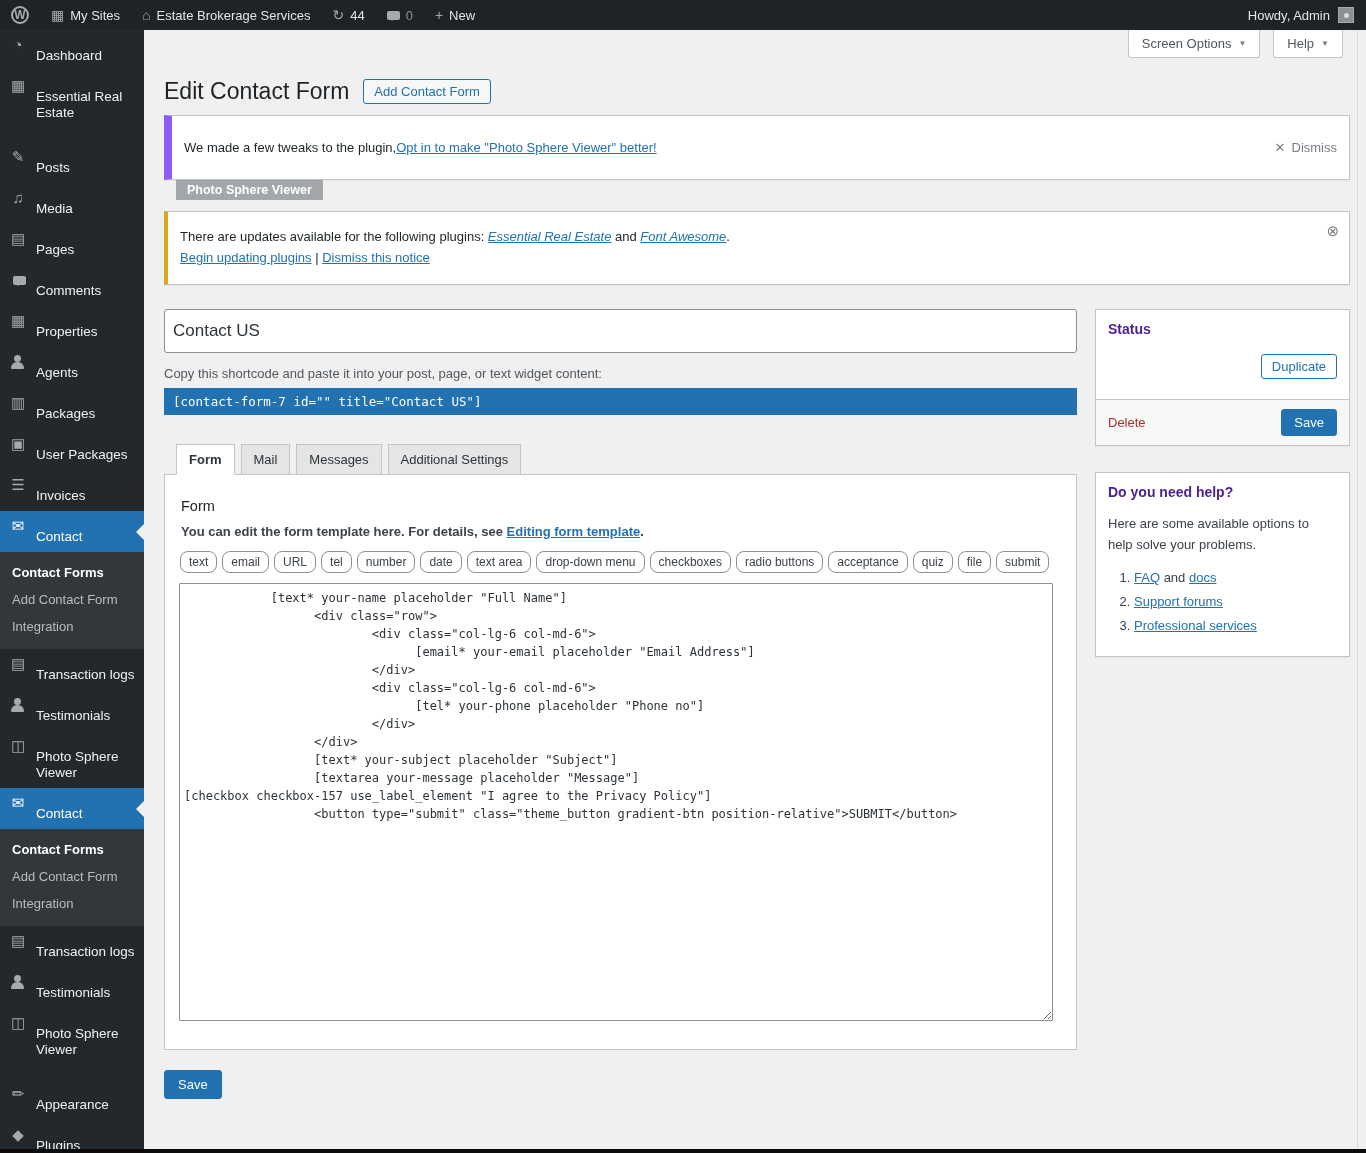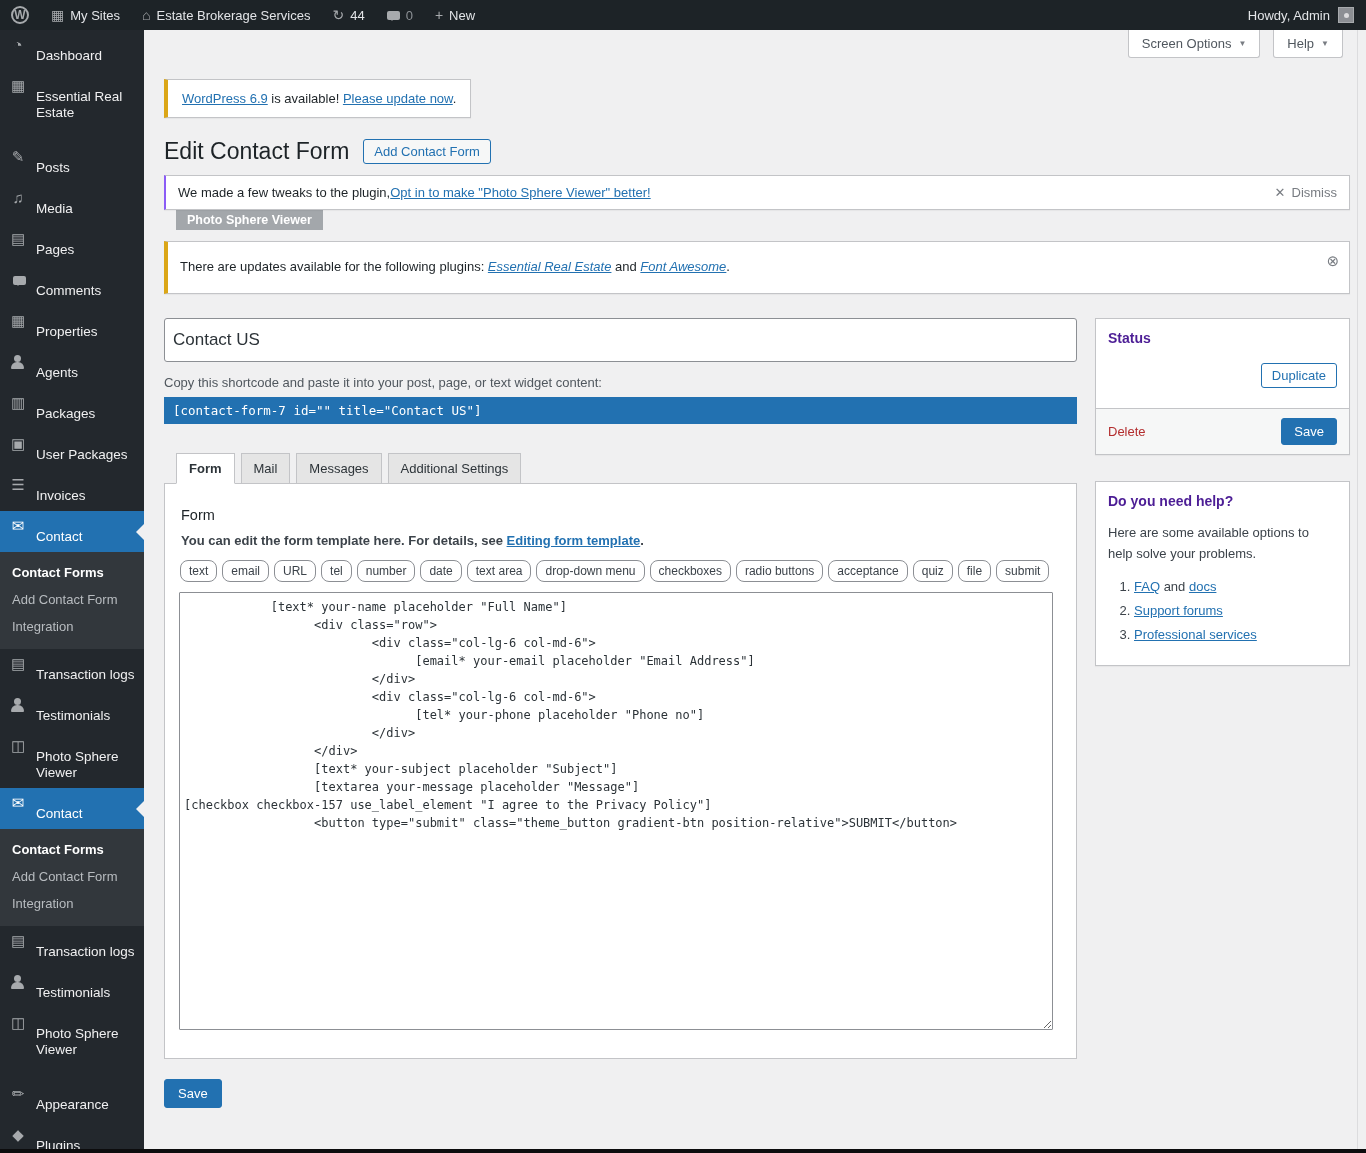--- a/index.html
+++ b/index.html
@@ -44,21 +44,21 @@
   .meta-box .chev { font-size:8px; color:#787c82; }
 
   .nag { margin:21px 0 0 20px; display:inline-block; background:#fff; border:1px solid #c3c4c7; border-left:4px solid #dba617; box-shadow:0 1px 1px rgba(0,0,0,.04); padding:11px 14px; font-size:13px; }
 
   .h1row { margin:20px 0 10px 20px; display:flex; align-items:center; gap:14px; }
   .h1row h1 { font-size:23px; font-weight:400; color:#1d2327; }
   .btn-outline { background:#f6f7f7; border:1px solid #2271b1; color:#2271b1; border-radius:3px; font-size:13px; padding:4px 10px; cursor:pointer; font-family:inherit; }
 
   .notices { margin:0 16px 0 20px; }
   .notice { background:#fff; border:1px solid #c3c4c7; box-shadow:0 1px 1px rgba(0,0,0,.04); font-size:13px; position:relative; }
-  .notice-green { border-left:2px solid #8b5cf6; padding:9px 12px; display:flex; margin-top:4px; }
+  .notice-green { border-left:8px solid #8b5cf6; padding:24px 12px; display:flex; margin-top:4px; }
   .dismiss-link { margin-left:auto; color:#787c82; display:flex; gap:6px; align-items:center; cursor:pointer; font-size:13px; }
   .plugin-badge { display:inline-block; background:#a3a7ab; color:#fff; font-weight:bold; font-size:12.5px; padding:3px 11px; margin-left:12px; }
   .notice-yellow { border-left:4px solid #dba617; padding:11px 12px 13px; margin-top:11px; }
   .notice-yellow p { margin:6px 0; }
   .circle-x { position:absolute; top:10px; right:10px; color:#787c82; font-size:15px; cursor:pointer; }
 
   .columns { display:flex; gap:18px; margin:24px 16px 0 20px; align-items:flex-start; }
   .col-left { flex:1; }
   .col-right { width:255px; flex:none; }
 
@@ -263,23 +263,20 @@
     <div class="meta-box">
       <span>Screen Options</span>
       <span class="chev">▼</span>
     </div>
     <div class="meta-box">
       <span>Help</span>
       <span class="chev">▼</span>
     </div>
   </div>
 
-  <div class="nag">
-    <a>WordPress 6.9</a><span> is available! </span><a>Please update now</a><span>.</span>
-  </div>
 
   <div class="h1row">
     <h1>Edit Contact Form</h1>
     <button class="btn-outline">Add Contact Form</button>
   </div>
 
   <div class="notices">
     <div class="notice notice-green">
       <span>We made a few tweaks to the plugin, </span>
       <a>Opt in to make "Photo Sphere Viewer" better!</a>
@@ -287,20 +284,23 @@
         <span>✕</span>
         <span>Dismiss</span>
       </span>
     </div>
     <span class="plugin-badge">Photo Sphere Viewer</span>
 
     <div class="notice notice-yellow">
       <span class="circle-x">⊗</span>
       <p>
         <span>There are updates available for the following plugins: </span><a style="font-style:italic;">Essential Real Estate</a><span> and </span><a style="font-style:italic;">Font Awesome</a><span>.</span>
+      </p>
+      <p>
+        <a>Begin updating plugins</a><span> | </span><a>Dismiss this notice</a>
       </p>
     </div>
   </div>
 
   <div class="columns">
 
     <div class="col-left">
       <input class="title-input" value="Contact US" style="">
       <p class="hint">Copy this shortcode and paste it into your post, page, or text widget content:</p>
       <div class="shortcode">[contact-form-7 id="" title="Contact US"]</div>

